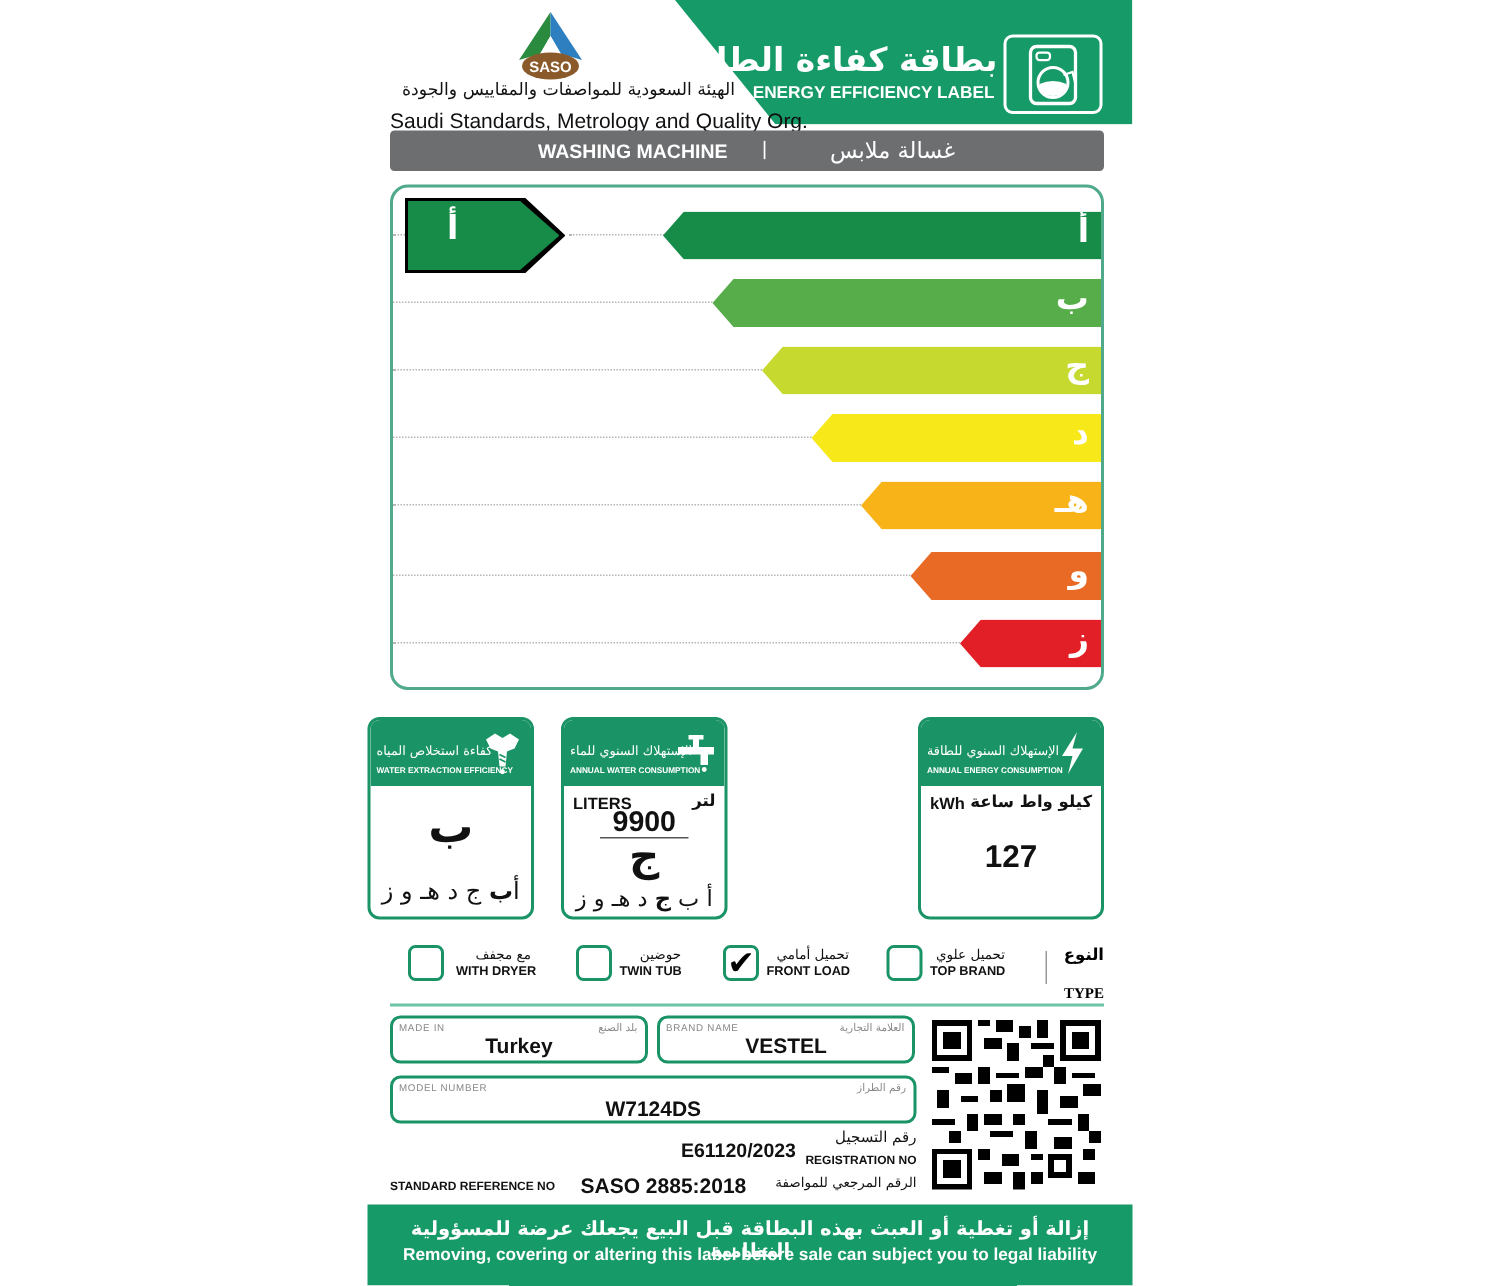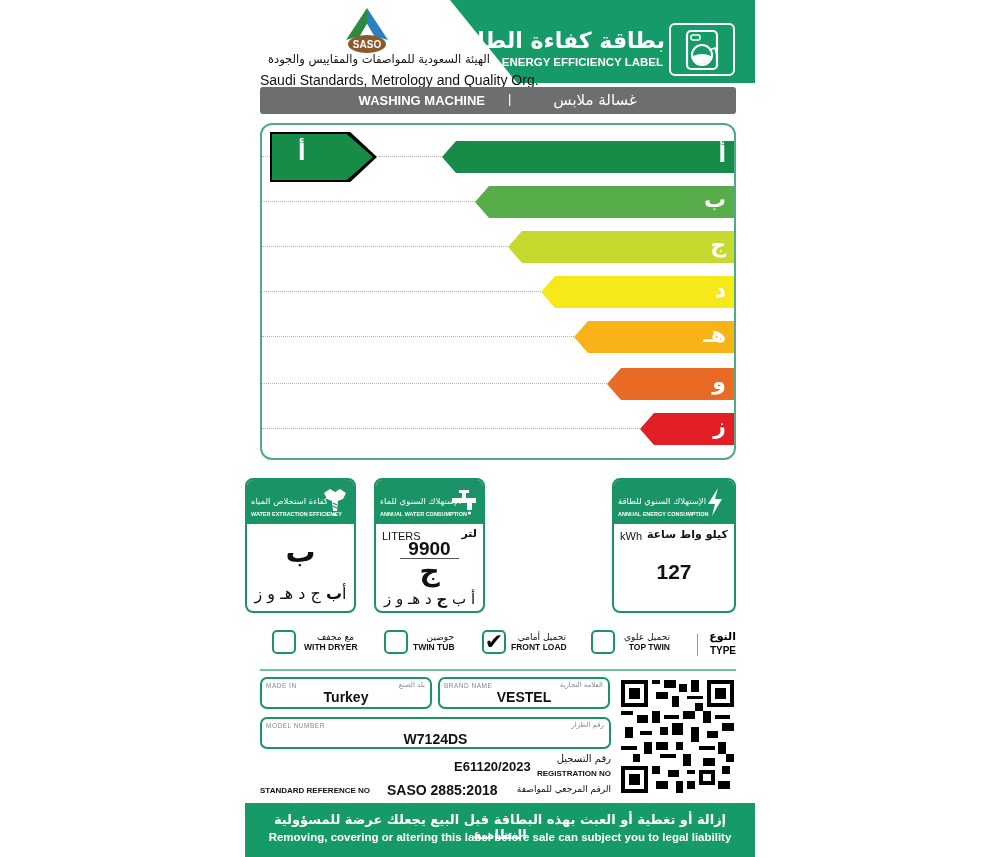--- a/index.html
+++ b/index.html
@@ -30,35 +30,35 @@
   .indicator .inner { position: absolute; left: 2px; top: 2px; width: 101px; height: 46px; background: #168c48; clip-path: polygon(0 0, 74% 0, 100% 50%, 74% 100%, 0 100%); }
   .indicator span { position: absolute; left: 28px; top: 8px; font-size: 22px; font-weight: bold; color: #fff; font-family: "DejaVu Sans", sans-serif; }
   .ind-dots { position: absolute; left: 117px; top: 31px; width: 70px; border-top: 1px dotted #b5b5b5; }
 
   
   .box { position: absolute; top: 478px; height: 135px; border: 2px solid #1a9466; border-radius: 8px; background: #fff; overflow: hidden; }
   .box .head { position: absolute; left: 0; top: 0; right: 0; height: 44px; background: #1a9466; }
   .box .h-ar { position: absolute; left: 4px; top: 16px; font-size: 8.5px; color: #fff; direction: rtl; font-family: "DejaVu Sans", sans-serif; white-space: nowrap; }
   .box .h-en { position: absolute; left: 4px; top: 31px; font-size: 5.5px; color: #fff; font-weight: bold; white-space: nowrap; }
   .box .ico { position: absolute; right: 4px; top: 6px; width: 30px; height: 32px; display: flex; align-items: center; justify-content: center; }
-  .unit-en { position: absolute; left: 6px; top: 50px; font-size: 11px; font-weight: normal; color: #111; }
+  .unit-en { position: absolute; left: 6px; top: 50px; font-size: 11px; font-weight: bold; color: #111; }
   .unit-ar { position: absolute; right: 6px; top: 48px; font-size: 11px; font-weight: bold; color: #111; direction: rtl; font-family: "DejaVu Sans", sans-serif; }
   .bigval { position: absolute; left: 0; right: 0; top: 80px; text-align: center; font-size: 21px; font-weight: bold; color: #111; }
   .bigletter { position: absolute; left: 0; right: 0; text-align: center; font-weight: bold; color: #111; font-family: "DejaVu Sans", sans-serif; }
   .scale-letters { position: absolute; left: 0; right: 0; text-align: center; font-size: 16px; color: #111; direction: rtl; font-family: "DejaVu Sans", sans-serif; letter-spacing: 3px; }
 
   
   .typerow { position: absolute; left: 15px; top: 628px; width: 476px; height: 34px; }
   .chk { position: absolute; top: 2px; width: 24px; height: 24px; border: 2px solid #1a9466; border-radius: 5px; background: #fff; display: flex; align-items: center; justify-content: center; font-size: 22px; color: #000; line-height: 1; }
   .chk-lbl { position: absolute; top: 4px; text-align: right; }
   .chk-lbl .a { display: block; font-size: 9px; color: #111; direction: rtl; font-family: "DejaVu Sans", sans-serif; }
   .chk-lbl .e { display: block; font-size: 8.5px; font-weight: bold; color: #111; white-space: nowrap; }
   .type-lbl { position: absolute; right: 0; top: 2px; text-align: right; }
   .type-lbl .a { display: block; font-size: 11px; font-weight: bold; direction: rtl; font-family: "DejaVu Sans", sans-serif; }
-  .type-lbl .e { display: block; font-size: 10px; font-weight: bold; margin-top: 2px; }
+  .type-lbl .e { display: block; font-size: 10px; font-weight: bold; margin-top: 14px; font-family: Liberation Serif, serif; }
   .type-sep { position: absolute; right: 38px; top: 6px; width: 1px; height: 22px; background: #999; }
   .hline { position: absolute; left: 15px; top: 669px; width: 476px; height: 2px; background: #6cc3a6; }
 
   .field { position: absolute; border: 2px solid #1a9466; border-radius: 7px; background: #fff; }
   .field .fl-en { position: absolute; left: 4px; top: 3px; font-size: 6.5px; color: #888; letter-spacing: 0.5px; }
   .field .fl-ar { position: absolute; right: 5px; top: 2px; font-size: 7px; color: #888; direction: rtl; font-family: "DejaVu Sans", sans-serif; }
   .field .fv { position: absolute; left: 0; right: 0; text-align: center; font-weight: bold; color: #111; font-size: 14px; }
 
   .reg { position: absolute; font-weight: bold; color: #111; }
   .qr { position: absolute; left: 376px; top: 680px; width: 113px; height: 113px; }
@@ -222,21 +222,21 @@
         <span>✔</span>
       </div>
     <div class="chk-lbl" style="left:251px;width:55px">
       <span class="a">تحميل أمامي</span>
       <span class="e">FRONT LOAD</span>
     </div>
 
     <div class="chk" style="left:331px"></div>
     <div class="chk-lbl" style="left:360px;width:50px">
       <span class="a">تحميل علوي</span>
-      <span class="e">TOP TWIN</span>
+      <span class="e">TOP BRAND</span>
     </div>
 
     <div class="type-sep"></div>
     <div class="type-lbl">
       <span class="a">النوع</span>
       <span class="e">TYPE</span>
     </div>
   </div>
   <div class="hline"></div>
 

